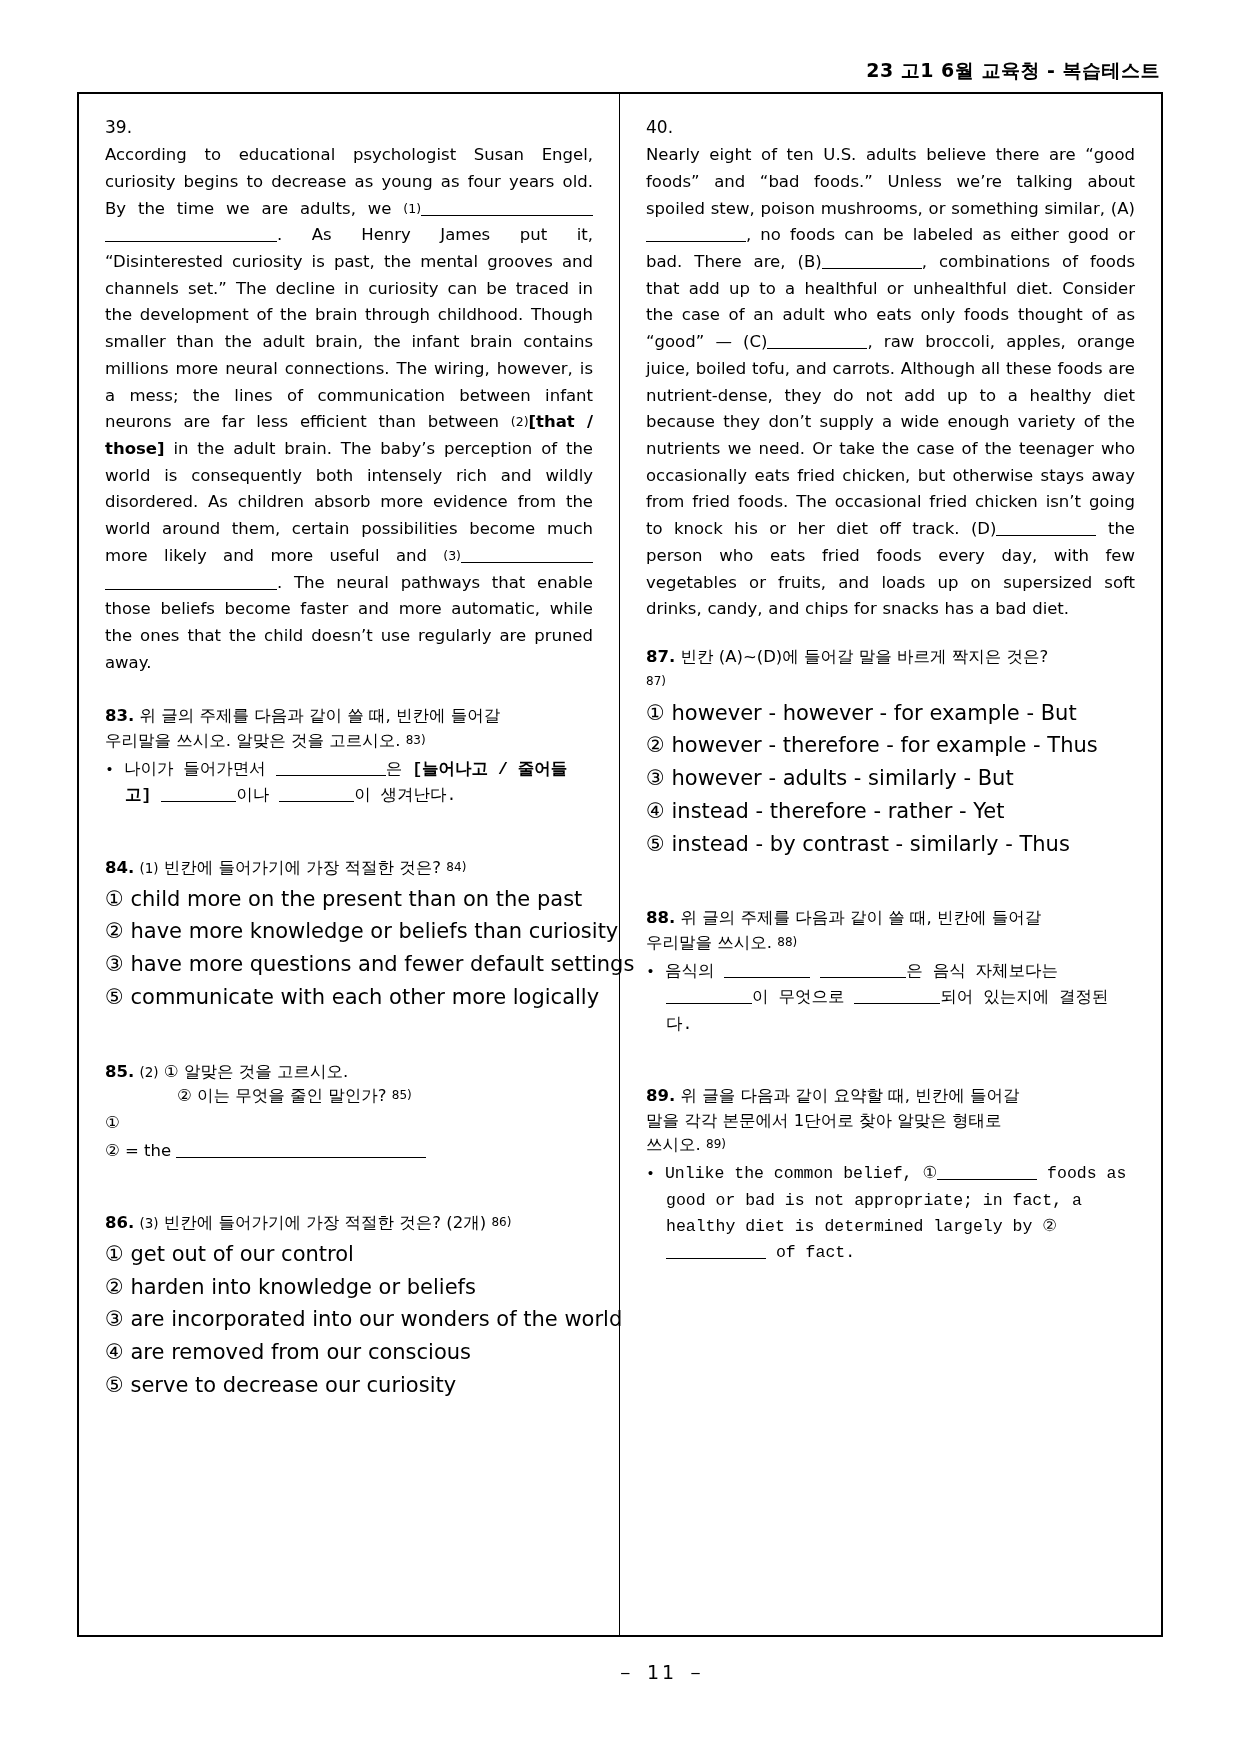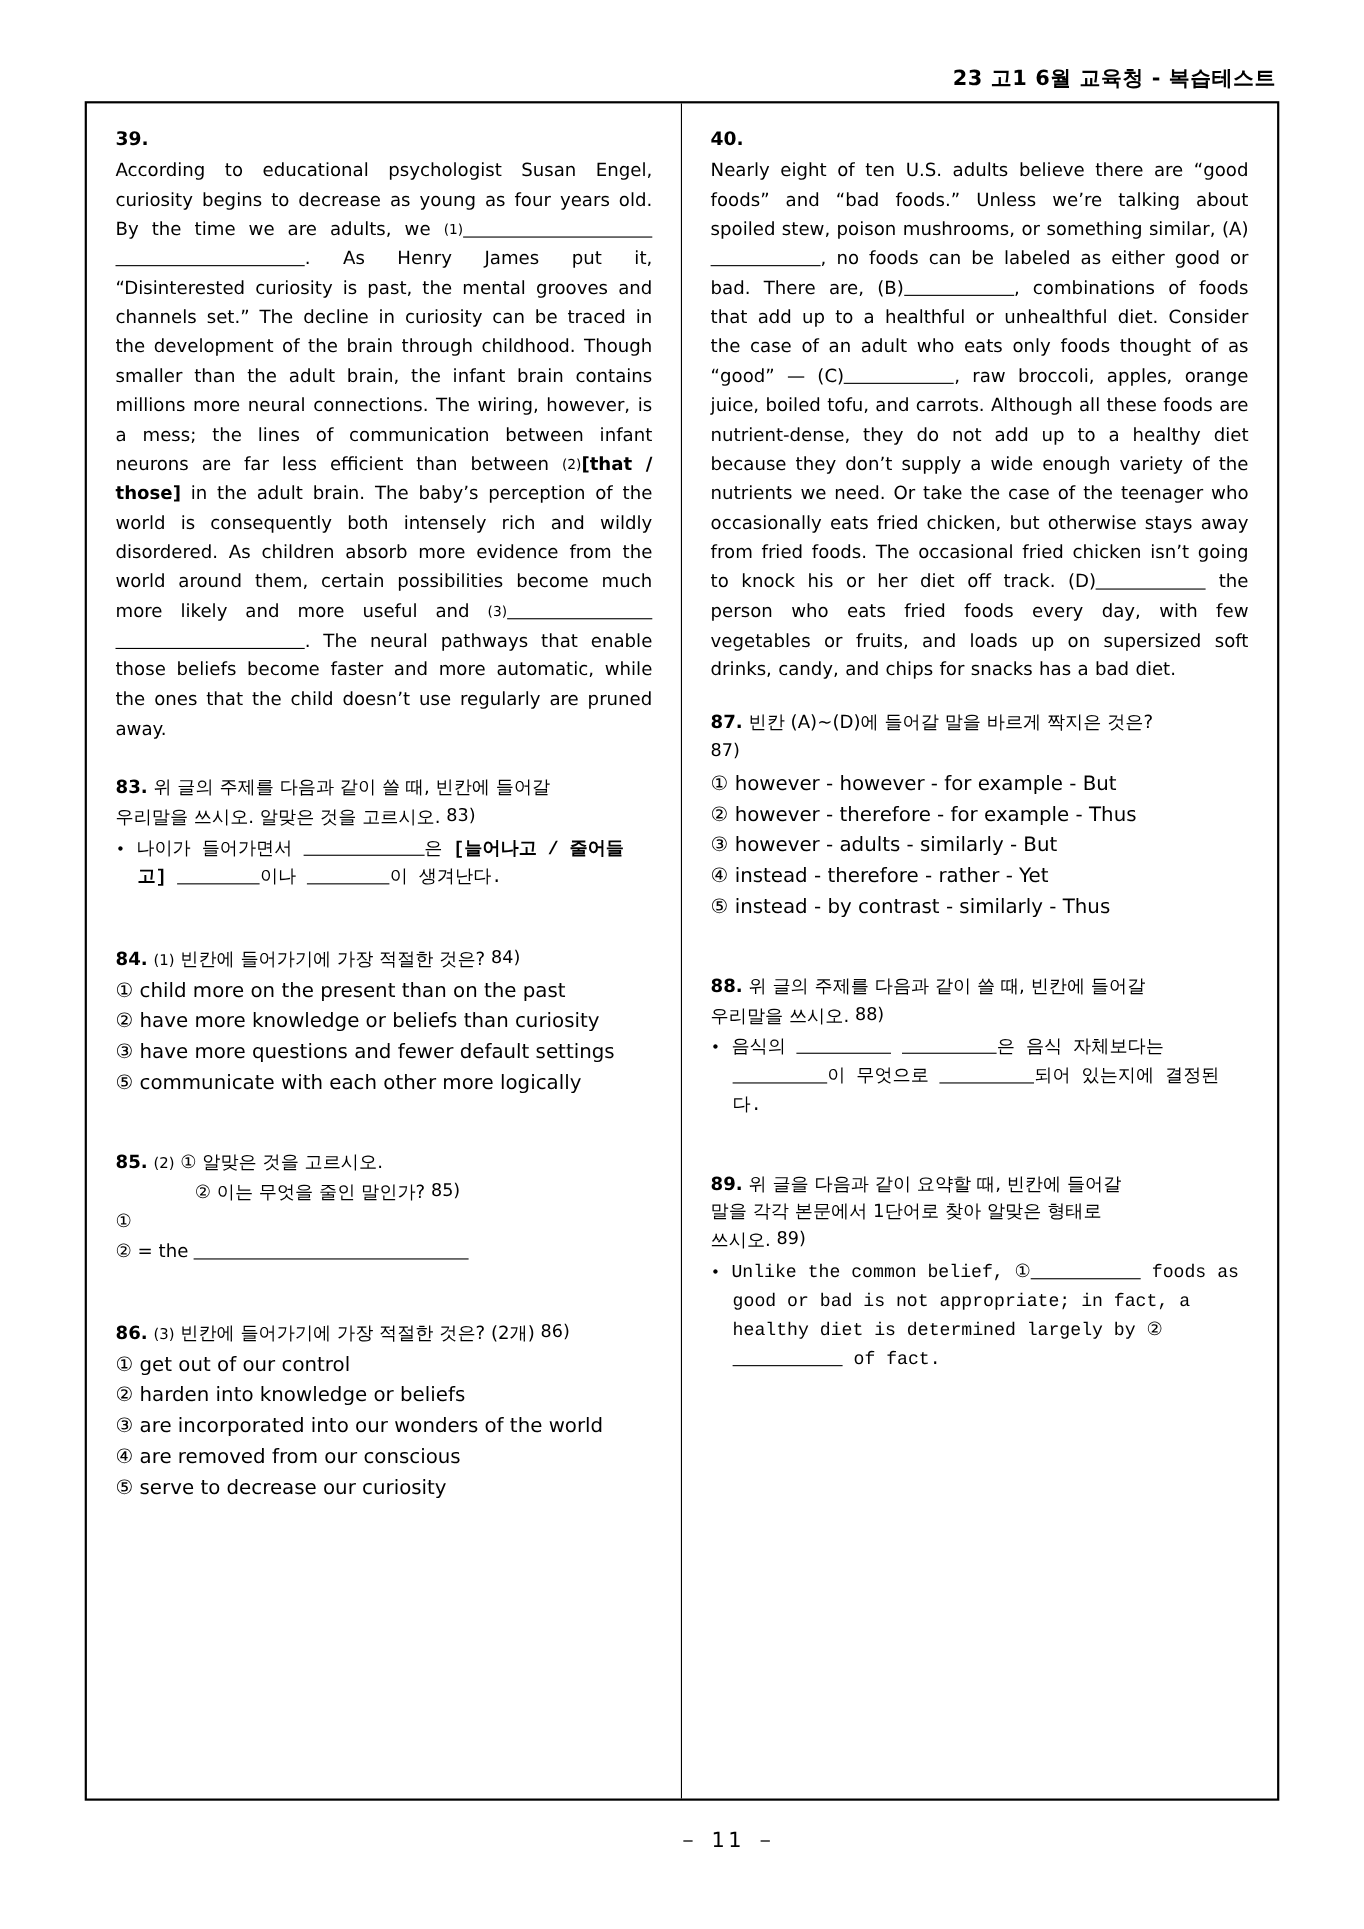--- a/index.html
+++ b/index.html
@@ -54,21 +54,21 @@
     box-sizing: border-box;
     padding: 22px 26px 0 26px;
     width: 50%;
     position: relative;
   }
   .col-left {
     border-right: 1.5px solid #000;
   }
   .qnum-big {
     font-size: 17px;
-    font-weight: bold;
+    font-weight: normal;
     margin: 0 0 4px 0;
     line-height: 1.3;
   }
   .passage {
     font-size: 16.5px;
     line-height: 1.62;
     text-align: justify;
     margin: 0 0 14px 0;
     word-spacing: 0.5px;
   }
@@ -98,29 +98,29 @@
     font-size: 16.5px;
     line-height: 1.5;
     margin: 0;
     padding-left: 34px;
     text-indent: -34px;
   }
   .qhead .qn {
     font-weight: bold;
   }
   .qref {
-    font-size: 16px;
+    font-size: 12px;
     vertical-align: 2px;
   }
   .paren {
     font-size: 13.5px;
   }
   .choices {
     margin: 2px 0 0 0;
-    font-size: 18px;
+    font-size: 21px;
     line-height: 1.56;
   }
   .choice {
     white-space: nowrap;
   }
   .bullet-ans {
     font-size: 16.5px;
     line-height: 1.6;
     margin: 3px 0 0 0;
     padding-left: 20px;

